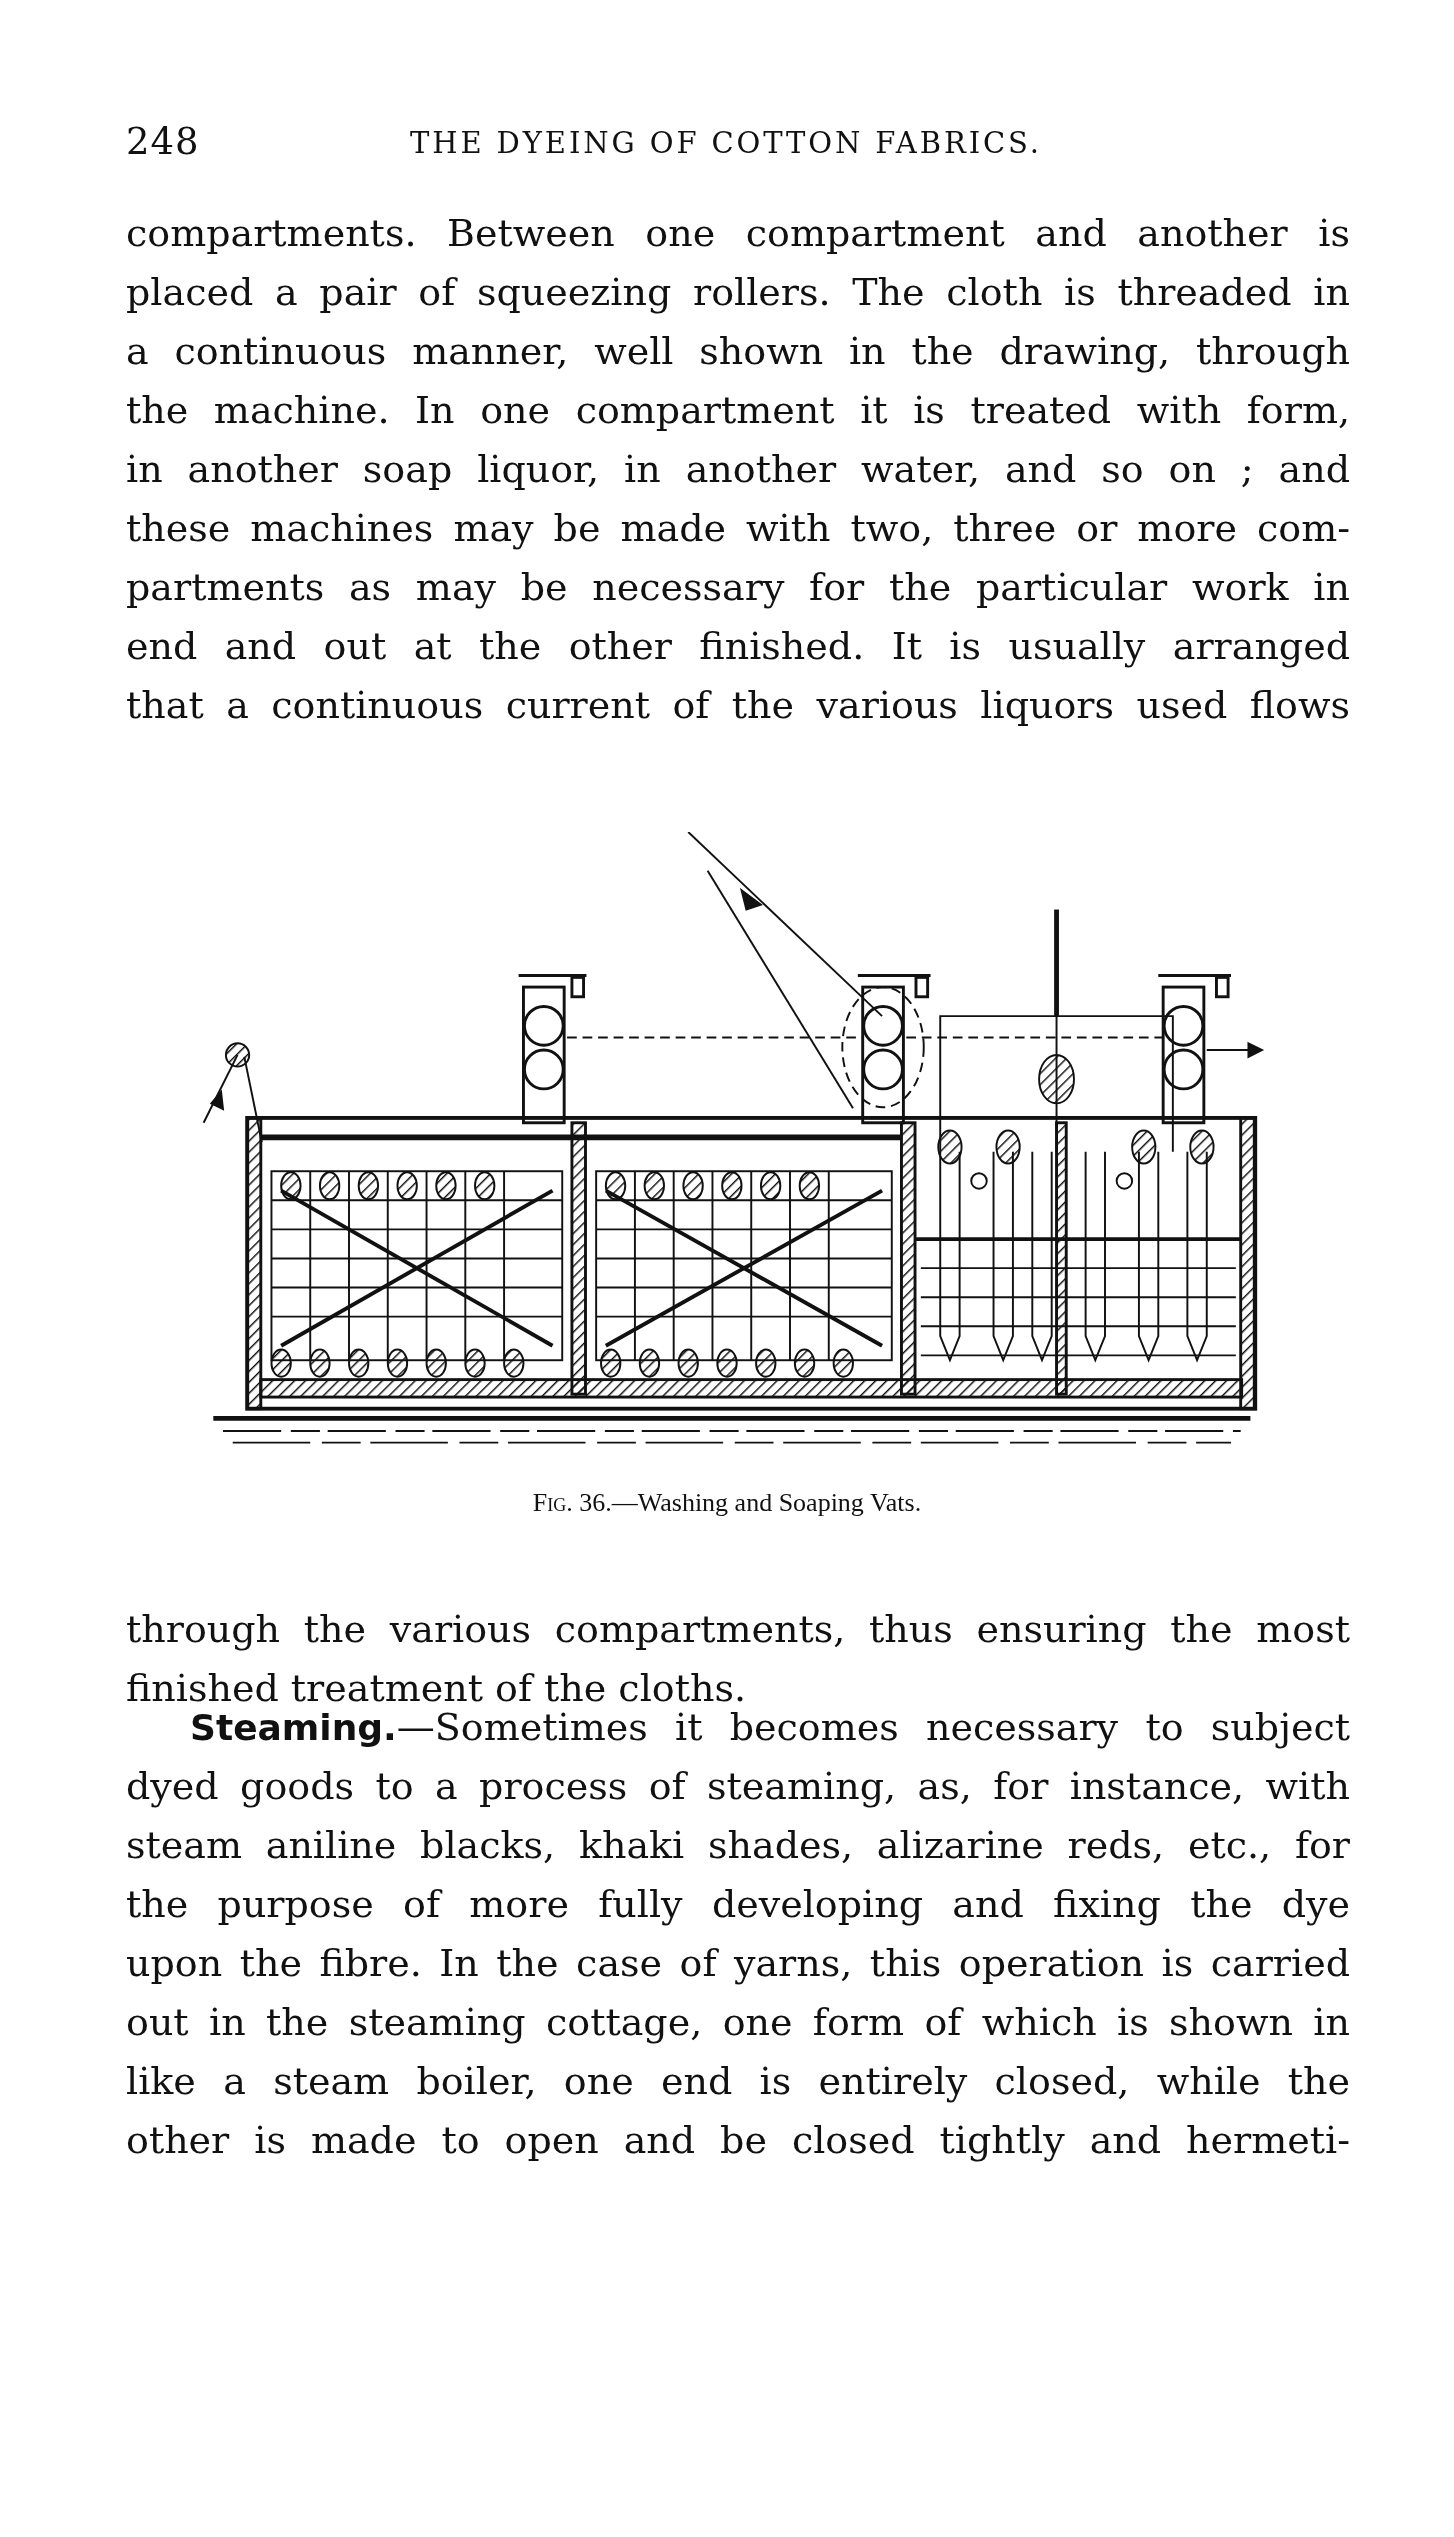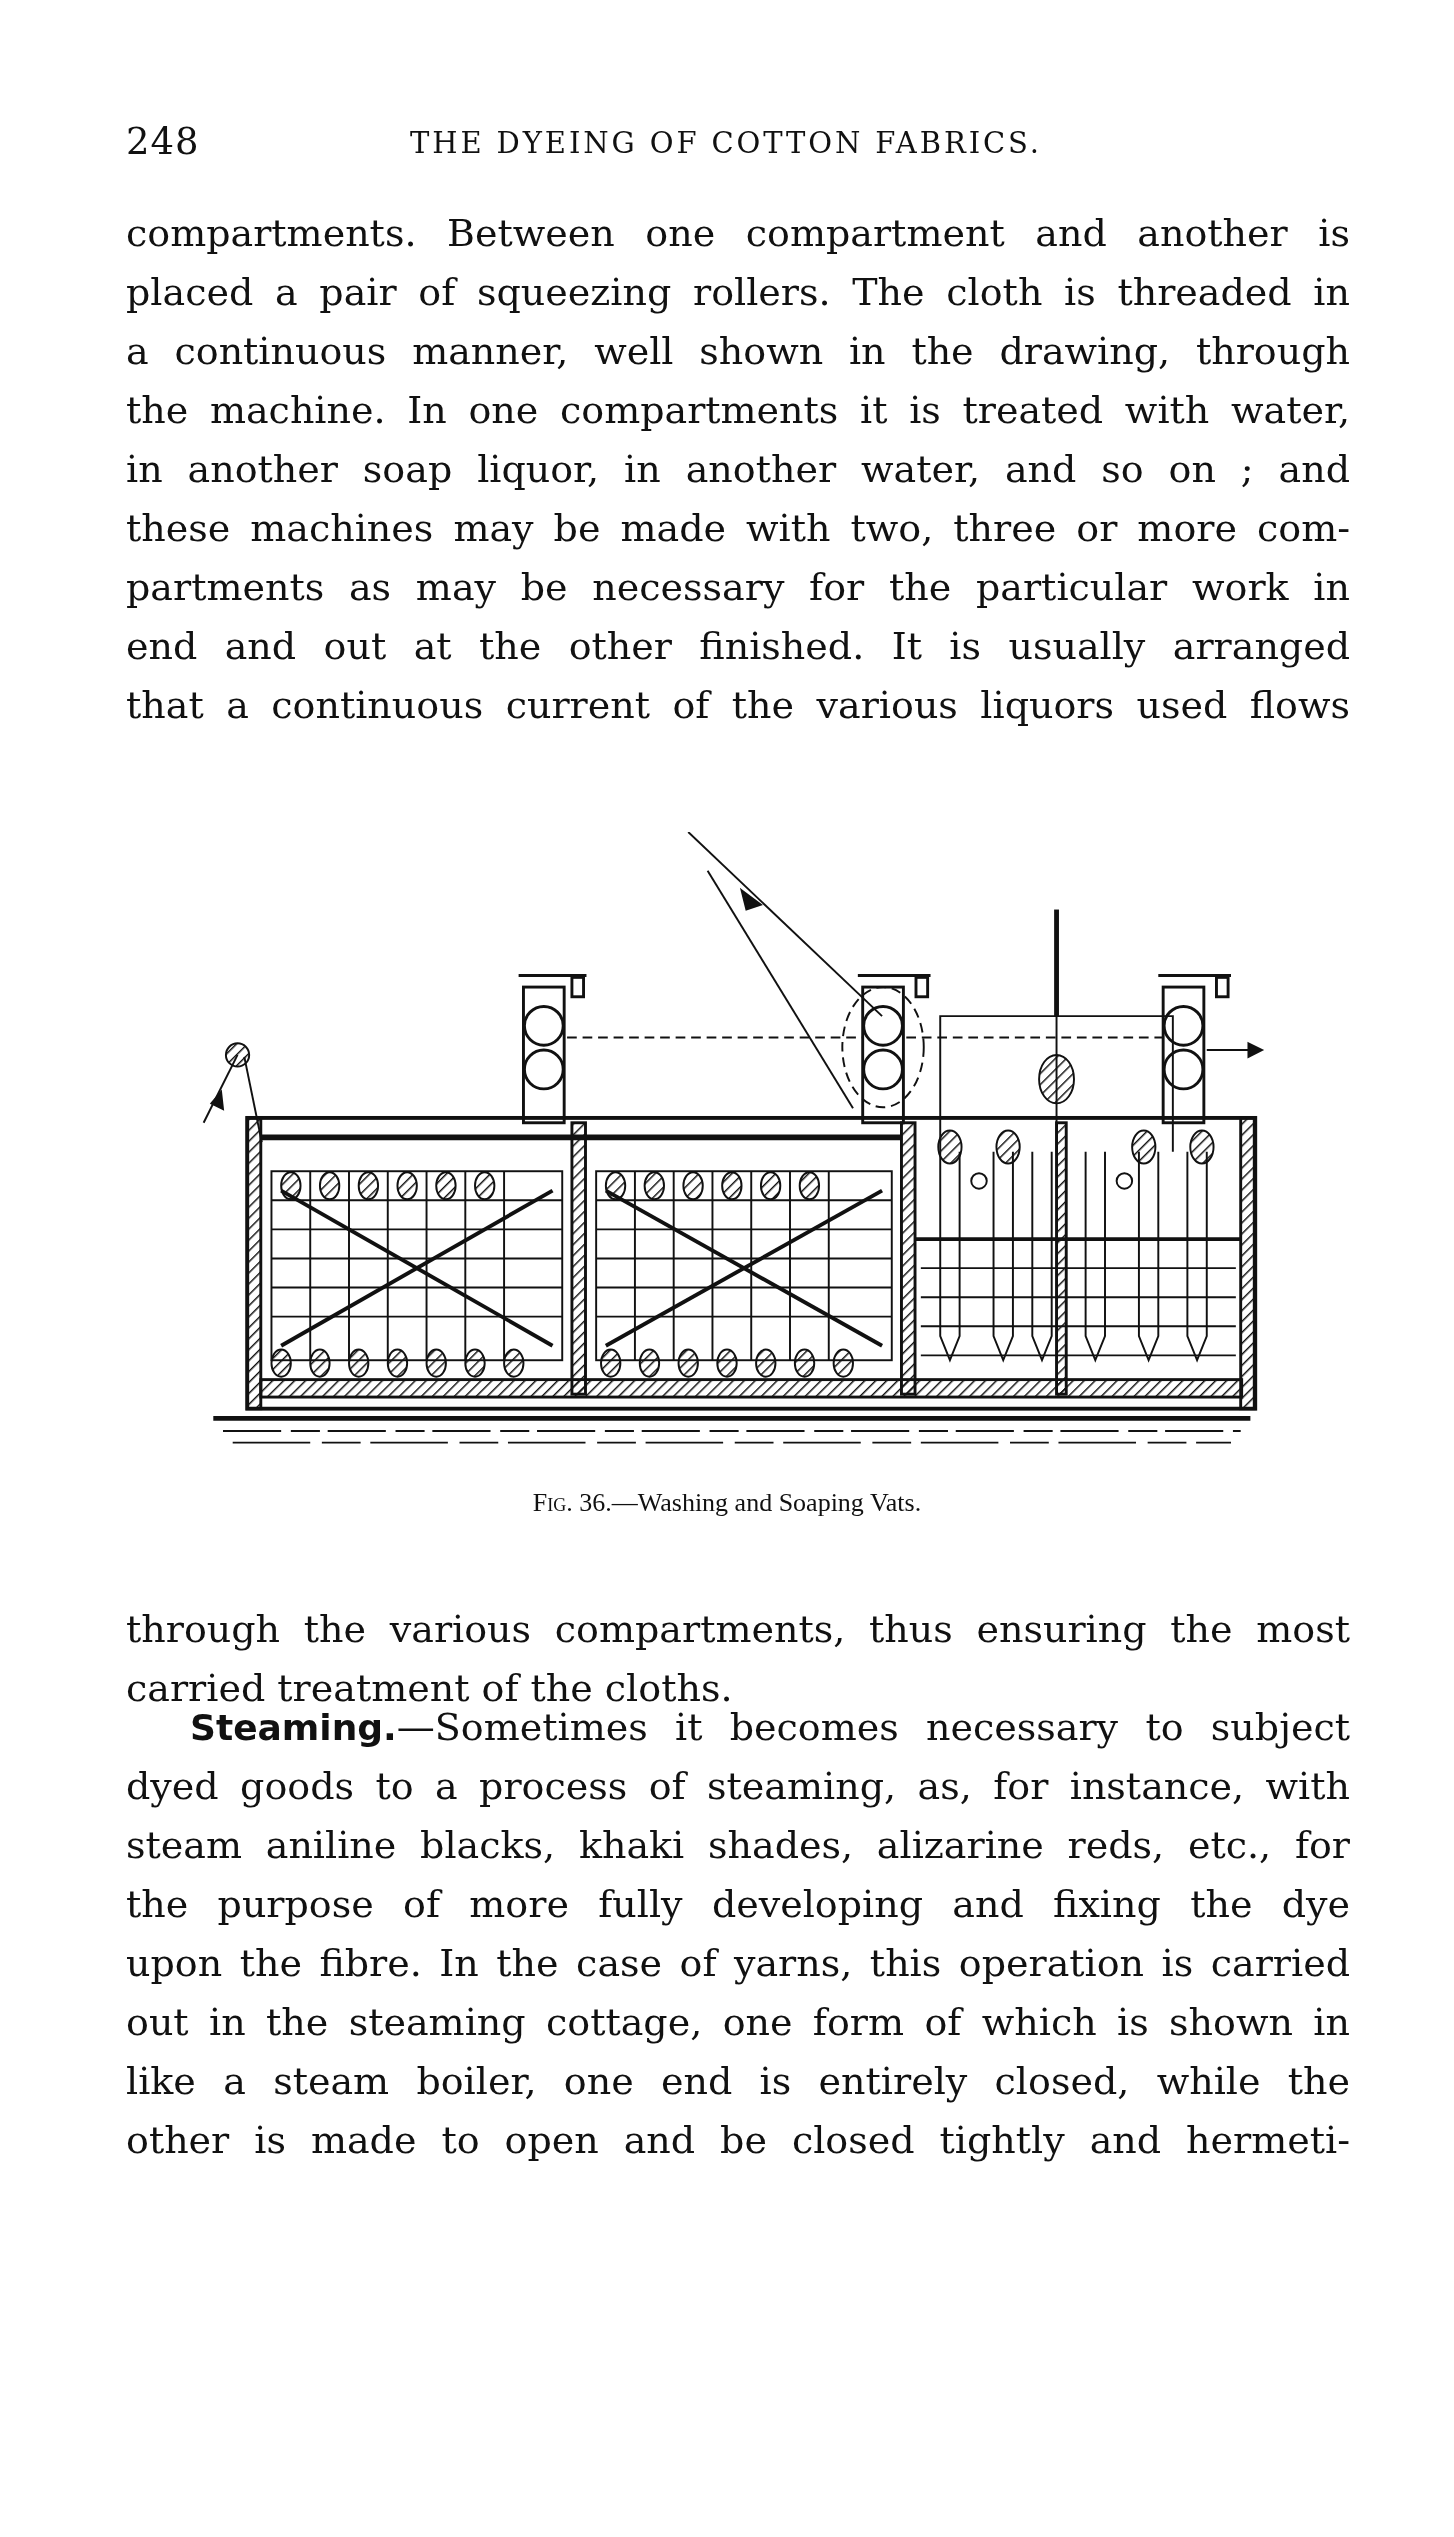--- a/index.html
+++ b/index.html
@@ -24,21 +24,21 @@
 
 <div class="header">
   <span class="page-num">248</span>
   <span class="running-title">THE DYEING OF COTTON FABRICS.</span>
 </div>
 
 <div class="text p1">
   <span class="line">compartments.  Between one compartment and another is</span>
   <span class="line">placed a pair of squeezing rollers.  The cloth is threaded in</span>
   <span class="line">a continuous manner, well shown in the drawing, through</span>
-  <span class="line">the machine.  In one compartments it is treated with water,</span>
+  <span class="line">the machine.  In one compartment it is treated with form,</span>
   <span class="line">in another soap liquor, in another water, and so on ;  and</span>
   <span class="line">these machines may be made with two, three or more com-</span>
   <span class="line">partments as may be necessary for the particular work in</span>
   <span class="line">end and out at the other finished.  It is usually arranged</span>
   <span class="line">that a continuous current of the various liquors used flows</span>
 </div>
 
 <svg class="figure" viewBox="0 0 1120 650" xmlns="http://www.w3.org/2000/svg" fill="none" stroke="#111" stroke-width="3">
   <defs>
     <pattern id="hatch" width="8" height="8" patternUnits="userSpaceOnUse" patternTransform="rotate(45)">
@@ -183,21 +183,21 @@
     <path d="M28 280 L38 268 L40 286 Z" fill="#111"></path>
   </g>
 </svg>
 
 <div class="caption">
   <span class="sc">Fig</span><span>. 36.</span><span>—Washing and Soaping Vats.</span>
 </div>
 
 <div class="text p2">
   <span class="line">through the various compartments, thus ensuring the most</span>
-  <span class="line last">carried treatment of the cloths.</span>
+  <span class="line last">finished treatment of the cloths.</span>
 </div>
 
 <div class="text p3">
   <span class="line"><span class="indent"></span><span class="runin">Steaming.</span><span>—Sometimes it becomes necessary to subject</span></span>
   <span class="line">dyed goods to a process of steaming, as, for instance, with</span>
   <span class="line">steam aniline blacks, khaki shades, alizarine reds, etc., for</span>
   <span class="line">the purpose of more fully developing and fixing the dye</span>
   <span class="line">upon the fibre.  In the case of yarns, this operation is carried</span>
   <span class="line">out in the steaming cottage, one form of which is shown in</span>
   <span class="line">like a steam boiler, one end is entirely closed, while the</span>

